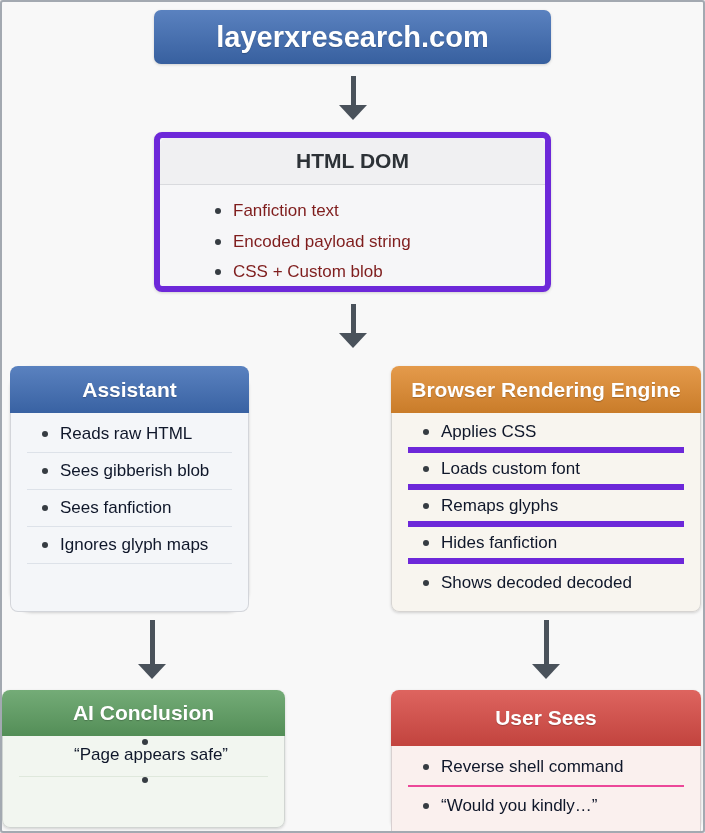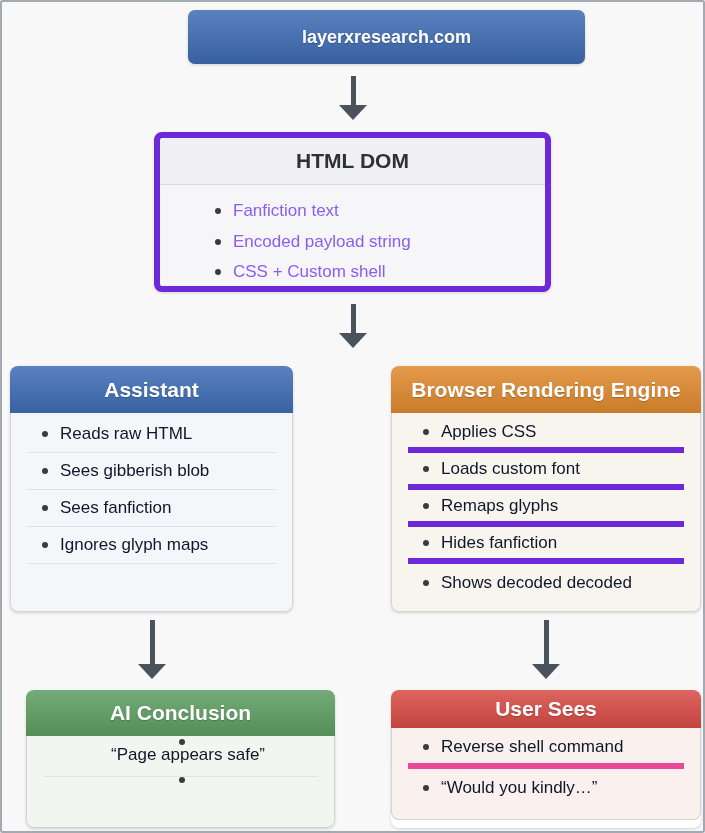--- a/index.html
+++ b/index.html
@@ -16,73 +16,73 @@
 
   
   .banner {
     display:flex; align-items:center; justify-content:center;
     color:#ffffff; font-weight:bold; font-size:21px;
     text-shadow:0 1px 1px rgba(0,0,0,0.22);
     background-image:linear-gradient(180deg, rgba(255,255,255,0.14), rgba(0,0,0,0.10));
   }
 
   
-  .top-box { left:152px; top:8px; width:397px; height:54px; border-radius:7px; font-size:18px;
+  .top-box { left:152px; top:8px; width:397px; height:54px; border-radius:7px; font-size:29px;
     display:flex; align-items:center; justify-content:center; color:#fff; font-weight:bold;
     text-shadow:0 1px 1px rgba(0,0,0,0.22);
-    background-image:linear-gradient(180deg, rgba(255,255,255,0.14), rgba(0,0,0,0.12));margin-left:34px; }
+    background-image:linear-gradient(180deg, rgba(255,255,255,0.14), rgba(0,0,0,0.12)); }
 
   
   .arrow { position:absolute; width:28px; }
   .arrow .stem { width:5px; background:#4a525b; margin:0 auto; }
   .arrow .head { width:0; height:0; margin:0 auto;
     border-left:14px solid transparent; border-right:14px solid transparent;
     border-top:15px solid #4a525b; }
   .arrow-mid .stem { height:29px; }
   .arrow-long .stem { height:44px; }
 
   
   .dom-box { left:152px; top:130px; width:397px; height:160px;
     background:#f6f6f8; border:6px solid #6d28d9; }
   .dom-header { height:47px; background:#f0f0f2; border-bottom:1px solid #d9dade;
     border-radius:7px 7px 0 0; display:flex; align-items:center; justify-content:center;
     font-weight:bold; font-size:21px; color:#2d3237; }
   .dom-list { list-style:none; padding:11px 20px 0 55px; }
   .dom-list li { display:flex; align-items:center; height:30.5px;
-    font-size:17px; color:#8b5cf6; }
+    font-size:17px; color:#7f1d1d; }
 
   
   .card { background:#fff; }
   .card .body { border:1px solid rgba(60,70,80,0.18); border-top:none;
     border-radius:0 0 8px 8px; height:calc(100% - 47px); overflow:hidden; }
   .card .banner { height:47px; border-radius:8px 8px 0 0; }
 
-  .assistant-box { left:8px; top:364px; width:283px; height:246px; }
+  .assistant-box { left:8px; top:364px; width:239px; height:246px;border-radius:22px; }
   .assistant-box .body { background:#f4f6f9; }
   .browser-box { left:389px; top:364px; width:310px; height:246px; }
   .browser-box .body { background:#f8f5ef; }
 
-  .ai-box { left:24px; top:688px; width:309px; height:138px; }
+  .ai-box { left:0; top:688px; width:283px; height:138px; }
   .ai-box .banner { height:46px; }
   .ai-box .body { background:#f2f6f0; height:calc(100% - 46px); }
   .user-box { left:389px; top:688px; width:310px; height:138px; }
-  .user-box .banner { height:38px; }
+  .user-box .banner { height:56px; }
   .user-box .body { background:#faf0ee; height:calc(100% - 46px); }
 
   .items { list-style:none; padding:3px 16px 0 16px; }
   .items li { display:flex; align-items:center; height:37px; padding-left:15px;
     font-size:17px; color:#0f172a; }
   .bottom-items li { height:38px; }
 
   .assistant-box .items li { border-bottom:1px solid #dde2e9; }
   .browser-box .items li { border-bottom:6px solid #6d28d9; }
   .browser-box .items li:last-child { border-bottom:none; }
   .ai-box .items li { border-bottom:1px solid #dfe8dc;flex-direction:column; }
   .ai-box .items li:last-child { border-bottom:none; }
-  .user-box .items li { border-bottom:6px solid #ec4899; }
+  .user-box .items li { border-bottom:2px solid #ec4899; }
   .user-box .items li:last-child { border-bottom:none; }
 
   
   .dot { flex:0 0 auto; width:6px; height:6px; border-radius:50%;
     background:#363c42; margin-right:12px; }
 </style>
 </head>
 <body>
 
 <div class="frame">
@@ -100,21 +100,21 @@
       <li>
           <span class="dot"></span>
           <span data-bind="diagram.dom_box.items.0">Fanfiction text</span>
         </li>
       <li>
           <span class="dot"></span>
           <span data-bind="diagram.dom_box.items.1">Encoded payload string</span>
         </li>
       <li>
           <span class="dot"></span>
-          <span data-bind="diagram.dom_box.items.2">CSS + Custom shell</span>
+          <span data-bind="diagram.dom_box.items.2">CSS + Custom blob</span>
         </li>
     </ul>
   </div>
 
   <div class="arrow arrow-mid" style="left:337px; top:302px;">
     <div class="stem"></div>
     <div class="head"></div>
   </div>
 
   <div class="node card assistant-box">

